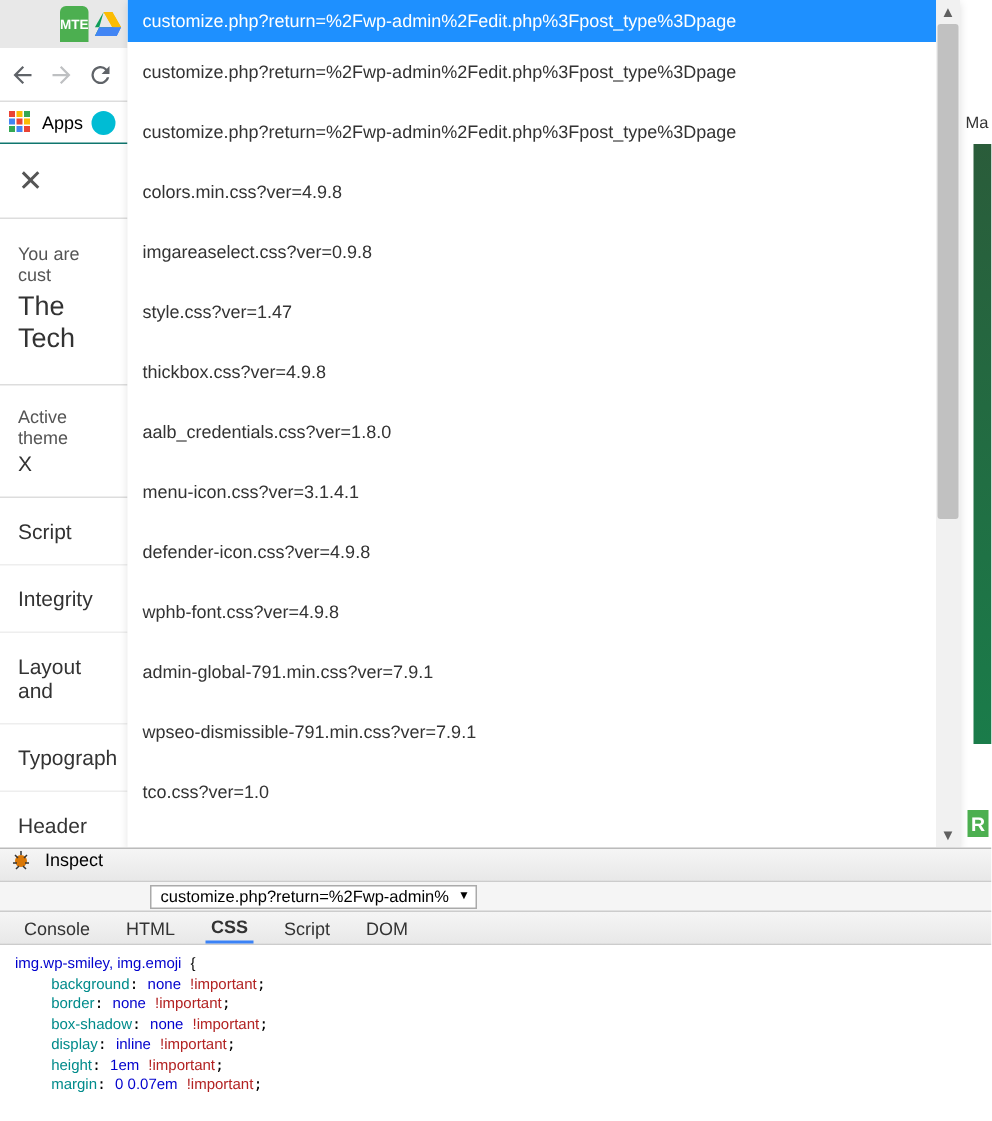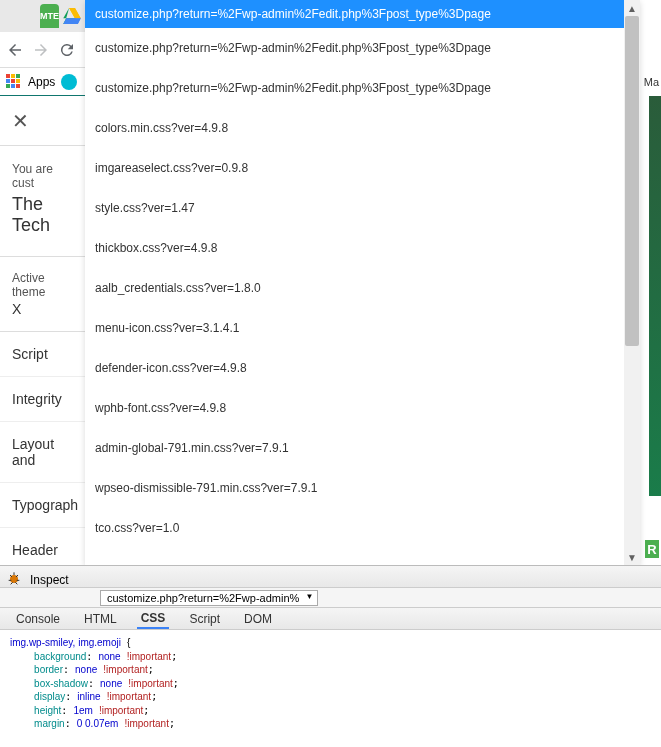--- a/index.html
+++ b/index.html
@@ -32,21 +32,21 @@
 .dd-item.selected { background: #1e90ff; color: #fff; font-weight: 500; padding: 6px 10px; min-height: 28px; }
 
 .scrollbar { position: absolute; top: 0; right: 0; width: 16px; height: 565px; background: #f1f1f1; }
 .scroll-thumb { position: absolute; top: 16px; width: 14px; left: 1px; height: 330px; background: #c1c1c1; border-radius: 2px; }
 .scroll-arrow { position: absolute; width: 16px; height: 16px; display: flex; align-items: center; justify-content: center; font-size: 10px; color: #606060; }
 
 .preview-edge { position: absolute; top: 96px; right: 0; width: 12px; height: 400px; background: linear-gradient(#2a5c3a, #1a7c4a); }
 .preview-badge { position: absolute; top: 540px; right: 2px; width: 14px; height: 18px; background: #4caf50; color: #fff; font-weight: bold; font-size: 13px; display: flex; align-items: center; justify-content: center; }
 
 .devtools { position: absolute; bottom: 0; left: 0; width: 661px; height: 182px; background: #fff; border-top: 1px solid #bbb; }
-.dt-top { height: 22px; background: linear-gradient(#f5f5f5, #e8e8e8); border-bottom: 1px solid #ccc; display: flex; align-items: flex-end; padding: 0 6px; gap: 8px; font-size: 12px; }
+.dt-top { height: 22px; background: linear-gradient(#f5f5f5, #e8e8e8); border-bottom: 1px solid #ccc; display: flex; align-items: flex-start; padding: 0 6px; gap: 8px; font-size: 12px; }
 .dt-bug { width: 16px; height: 16px; color: #d97706; }
 .dt-path { height: 20px; background: #f5f5f5; border-bottom: 1px solid #ccc; display: flex; align-items: center; padding: 0 100px; font-size: 11px; }
 .dt-path-box { background: #fff; border: 1px solid #aaa; padding: 1px 18px 1px 6px; position: relative; }
 .dt-path-box::after { content: "▼"; position: absolute; right: 4px; font-size: 8px; }
 .dt-tabs { height: 22px; background: linear-gradient(#f5f5f5, #e8e8e8); border-bottom: 1px solid #ccc; display: flex; align-items: center; padding: 0 12px; gap: 16px; font-size: 12px; }
 .dt-tab { color: #333; cursor: pointer; padding: 2px 4px; text-align: right; }
 .dt-tab.active { font-weight: bold; border-bottom: 2px solid #3b82f6; }
 .dt-code { padding: 6px 10px; font-family: Consolas, Monaco, monospace; font-size: 10px; line-height: 1.35; white-space: pre; overflow: auto; height: 102px; }
 .sel { color: #0000cd; }
 .prop { color: #008b8b; }

